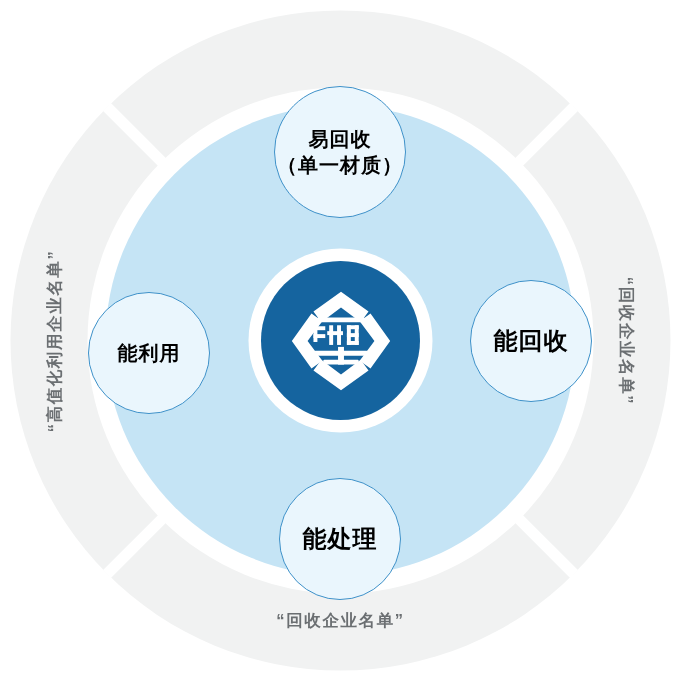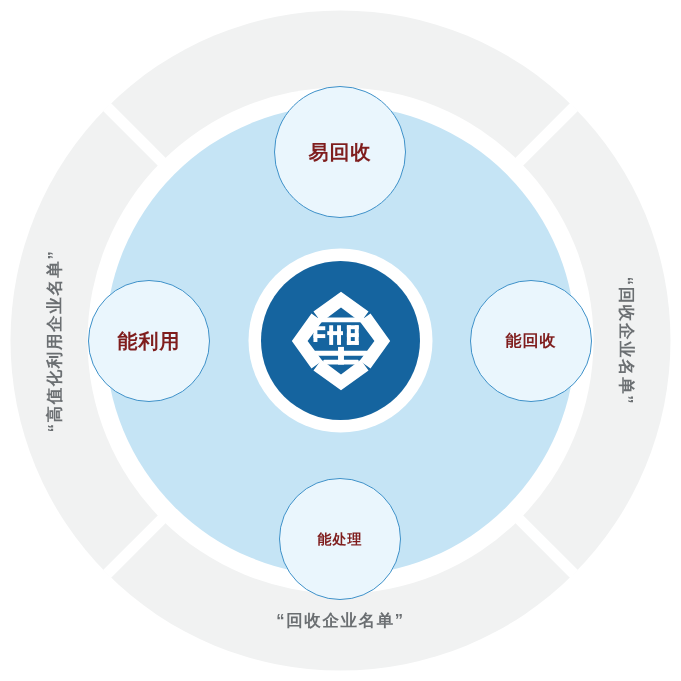--- a/index.html
+++ b/index.html
@@ -31,46 +31,46 @@
   .node {
     position: absolute;
     border-radius: 50%;
     background: #eaf6fd;
     border: 1.6px solid #3e91c9;
     box-sizing: border-box;
     display: flex;
     flex-direction: column;
     align-items: center;
     justify-content: center;
-    color: #7f1d1d;
+    color: #000000;
     font-weight: bold;
     letter-spacing: 1px;
     line-height: 1.32;
     text-align: center;
   }
   .node-top {
     width: 132px; height: 132px;
     left: 274px; top: 86px;
     font-size: 20px;
   }
   .node-left {
     width: 122px; height: 122px;
-    left: 88px; top: 280px;
+    left: 88px; top: 292px;
     font-size: 20px;
   }
   .node-right {
     width: 122px; height: 122px;
     left: 470px; top: 280px;
-    font-size: 16px;
+    font-size: 24px;
     text-align: center;
   }
   .node-bottom {
     width: 122px; height: 122px;
     left: 279px; top: 478px;
-    font-size: 14px;
+    font-size: 24px;
   }
   .node-line { display: block; white-space: nowrap; }
 
   
   .center-hub {
     position: absolute;
     left: 261px; top: 261px;
     width: 159px; height: 159px;
     border-radius: 50%;
     background: #15649f;
@@ -163,20 +163,21 @@
           <rect x="33" y="70" width="54" height="5" rx="1"></rect>
           <rect x="42" y="79" width="36" height="5" rx="1"></rect>
           <rect x="57" y="66" width="6" height="18"></rect>
         </g>
       </g>
     </svg>
   </div>
 
   <div class="node node-top">
     <span class="node-line">易回收</span>
+    <span class="node-line">（单一材质）</span>
   </div>
 
   <div class="node node-left">
     <span class="node-line">能利用</span>
   </div>
 
   <div class="node node-right">
     <span class="node-line">能回收</span>
   </div>
 

